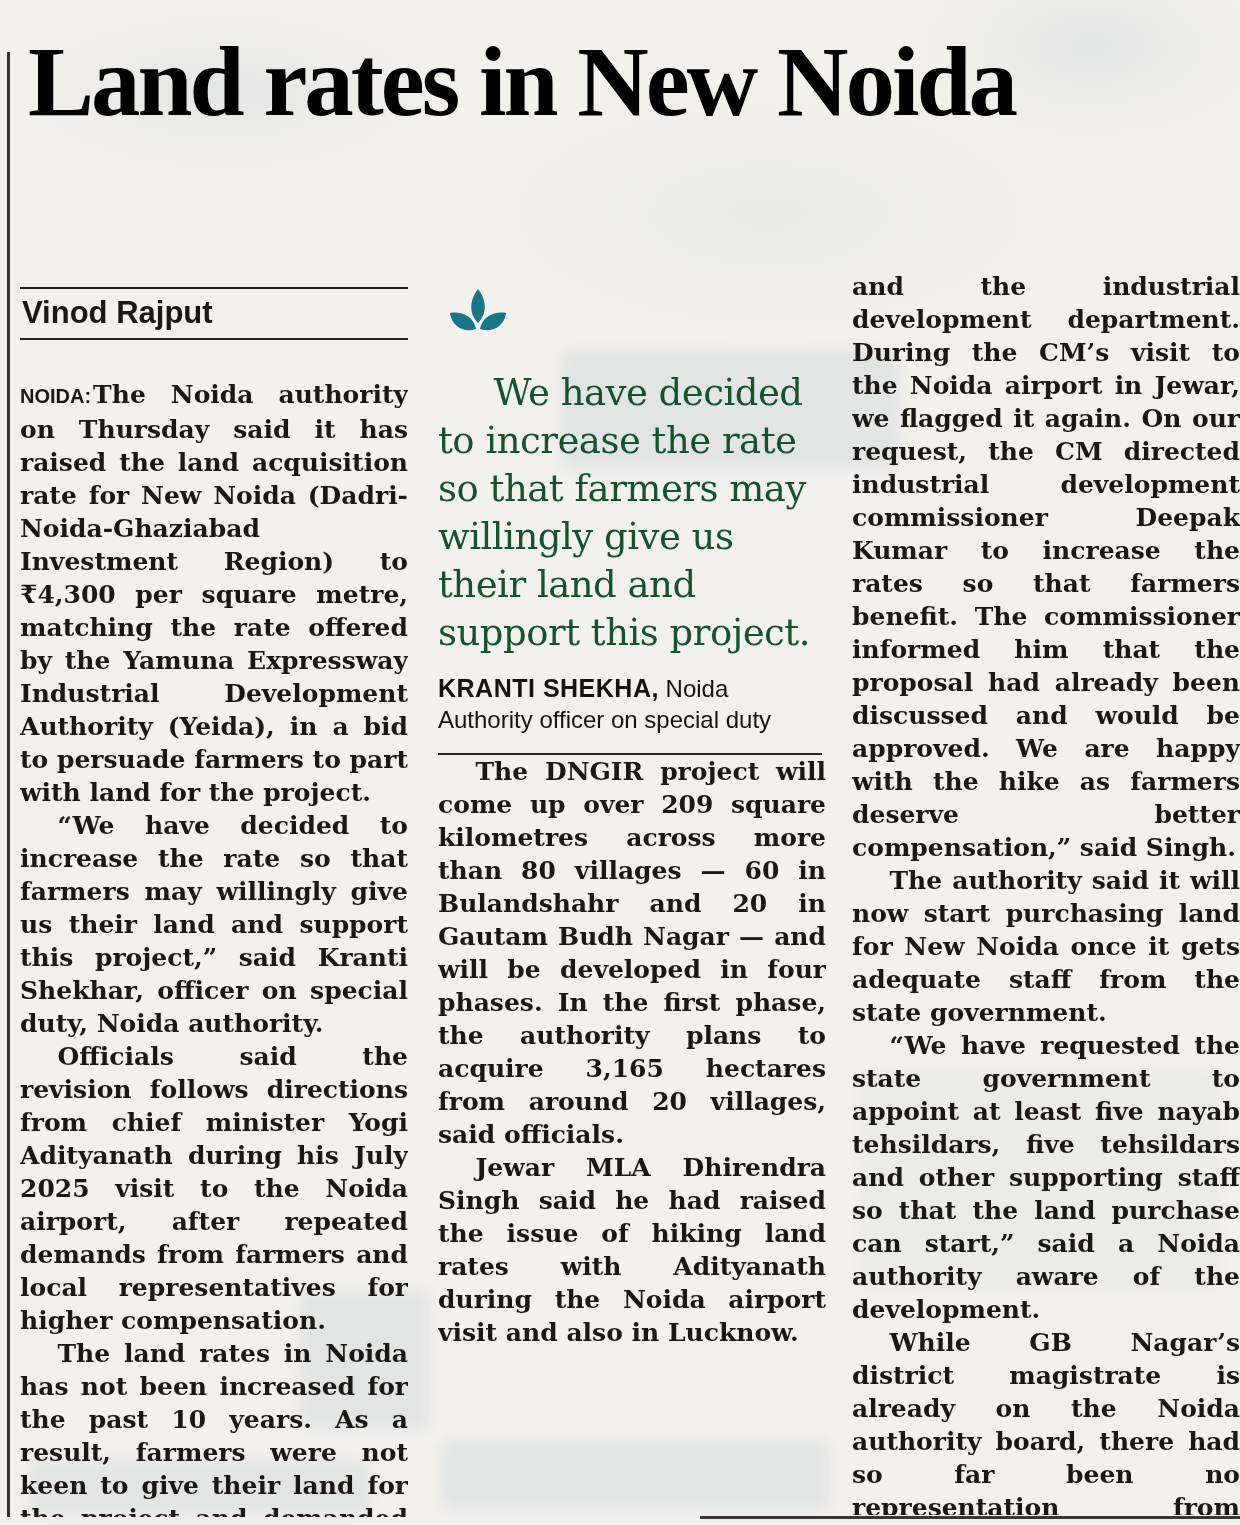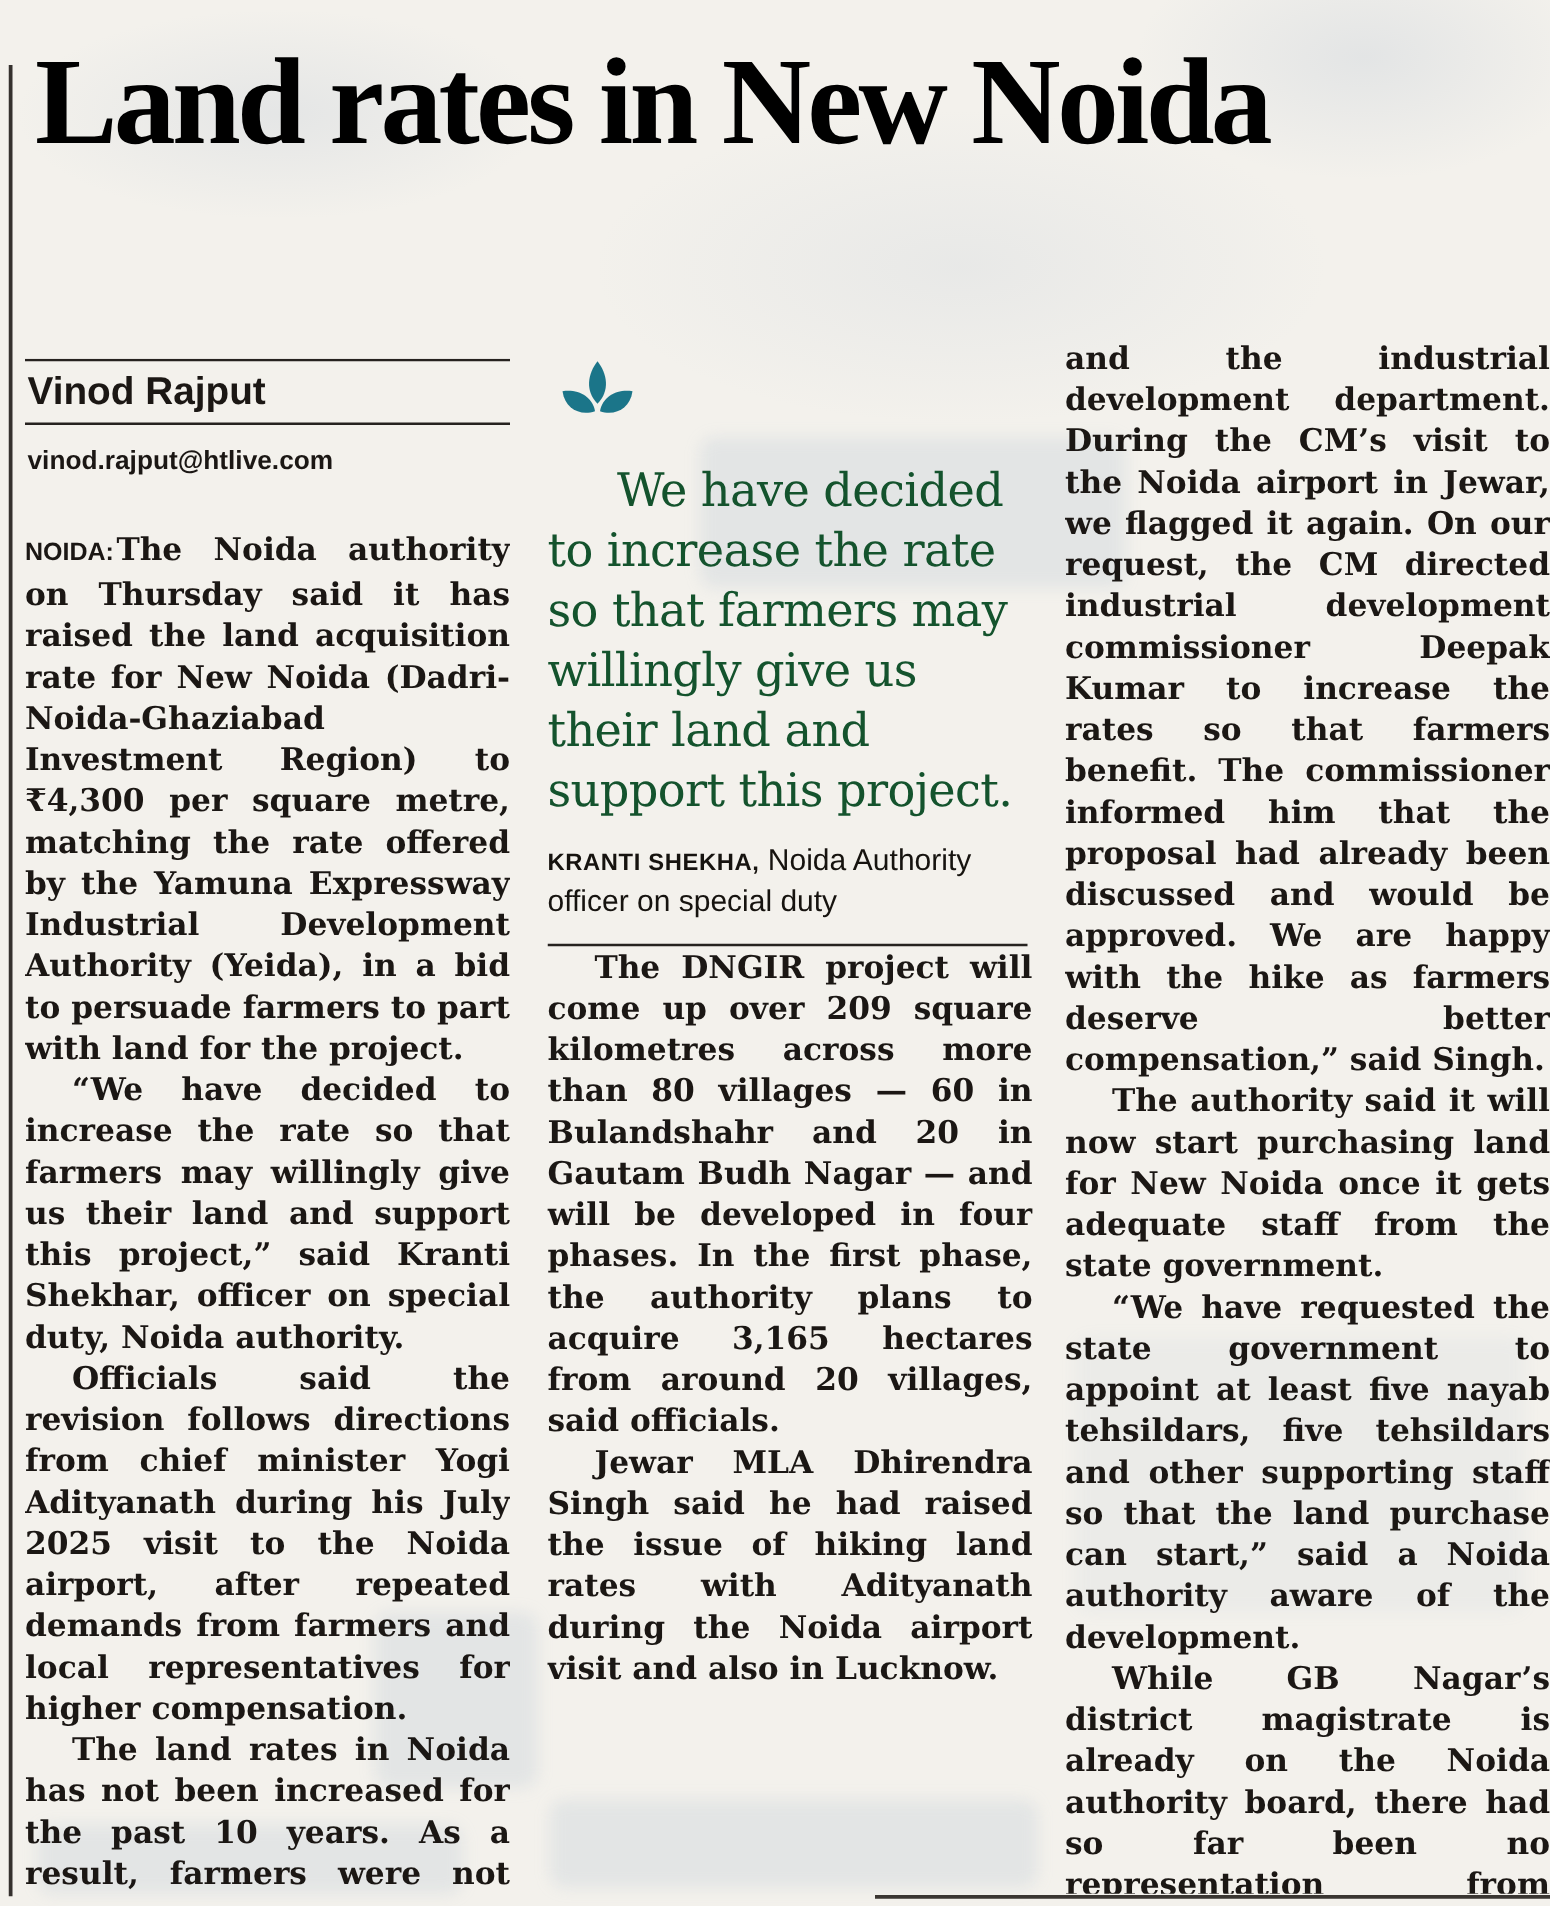--- a/index.html
+++ b/index.html
@@ -90,21 +90,21 @@
     font-size: 37px; line-height: 48px;
     text-align: left; text-indent: 0;
     color: #14532d;
     letter-spacing: -0.5px;
   }
   .quote-attr {
     font-family: "Liberation Sans", sans-serif;
     font-weight: normal; font-size: 24px; line-height: 31px;
     text-align: left; margin-top: 16px; color: #16130f;
   }
-  .quote-attr .attr-name { font-weight: bold; font-size: 19px; letter-spacing: .5px; }
+  .quote-attr .attr-name { font-weight: bold; font-size: 25px; letter-spacing: .5px; }
   .quote-rule { border: 0; border-top: 2px solid #26221f; margin: 18px 0 0 0; width: 384px; }
   .col2 .body-start { margin-top: 32px; }
 </style>
 </head>
 <body>
 
 <div class="paper-noise"></div>
 <div class="artifact" style="left:560px;top:350px;width:340px;height:120px;"></div>
 <div class="artifact" style="left:300px;top:1290px;width:130px;height:140px;"></div>
 <div class="artifact" style="left:440px;top:1440px;width:390px;height:70px;"></div>
@@ -114,21 +114,20 @@
 <div class="bottom-right-rule"></div>
 
 <div class="headline">
   <div>Land rates in New Noida</div>
 </div>
 
 <div class="col col1">
   <hr class="byline-rule">
   <div class="byline-name">Vinod Rajput</div>
   <hr class="byline-rule">
-  <div class="byline-email">vinod.rajput@htlive.com</div>
 
   <p class="no-indent body-start"><span class="dateline">NOIDA:</span><span>The Noida authority on Thursday said it has raised the land acquisition rate for New Noida (Dadri-Noida-Ghaziabad Investment Region) to ₹4,300 per square metre, matching the rate offered by the Yamuna Expressway Industrial Development Authority (Yeida), in a bid to persuade farmers to part with land for the project.</span></p>
   <p>“We have decided to increase the rate so that farmers may willingly give us their land and support this project,” said Kranti Shekhar, officer on special duty, Noida authority.</p>
   <p>Officials said the revision follows directions from chief minister Yogi Adityanath during his July 2025 visit to the Noida airport, after repeated demands from farmers and local representatives for higher compensation.</p>
   <p>The land rates in Noida has not been increased for the past 10 years. As a result, farmers were not keen to give their land for the project and demanded that the rate be increased, said officials.</p>
 
 </div>
 
 <div class="col col2">
   <div class="quote-icon">

